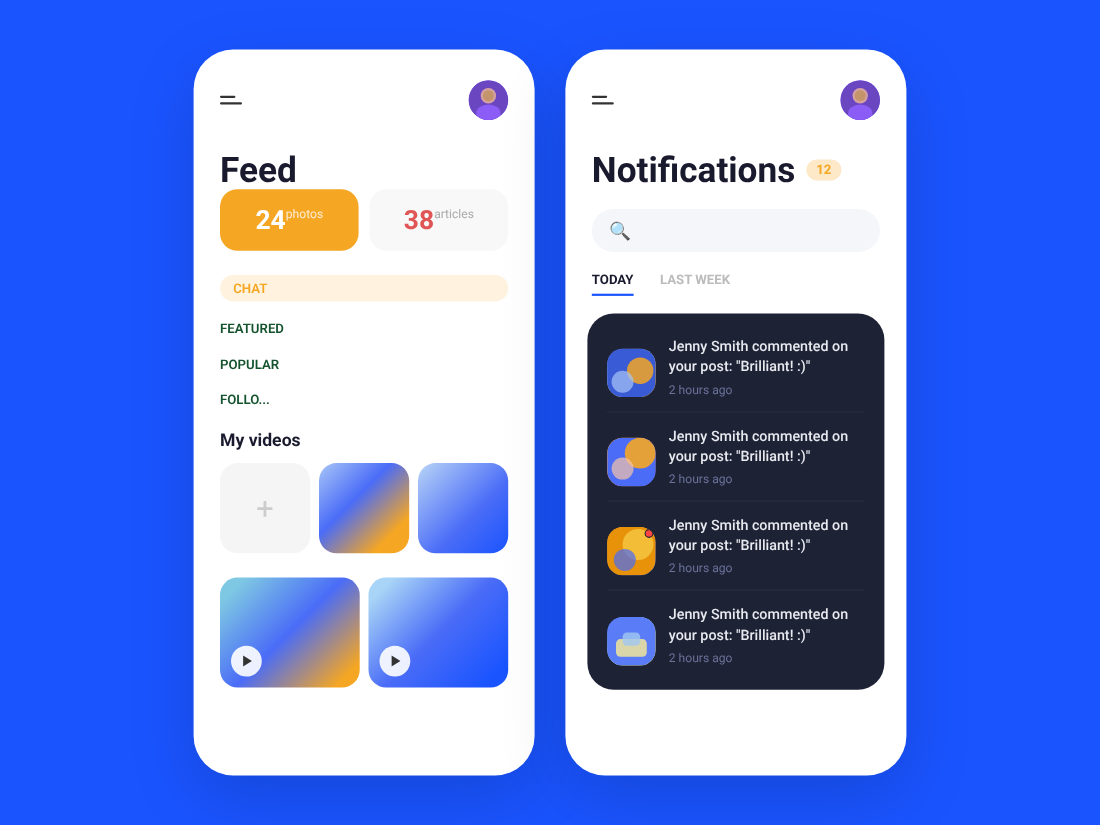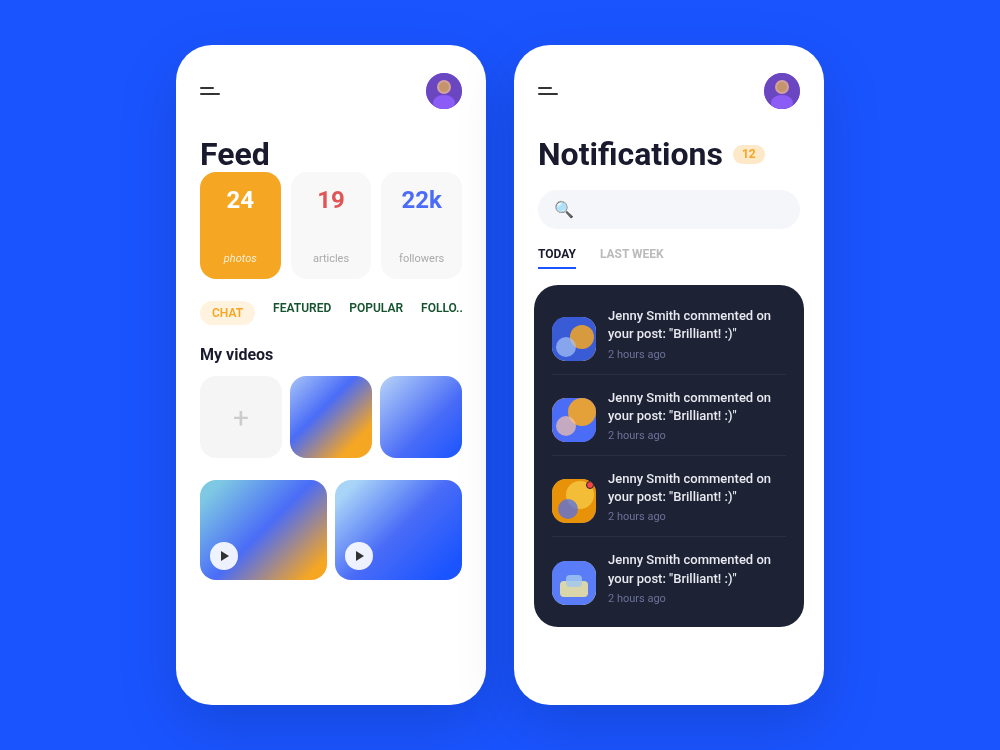--- a/index.html
+++ b/index.html
@@ -94,24 +94,23 @@
       gap: 10px;
       margin-bottom: 22px;
       align-items: stretch;
     }
 
     .stat-card {
       border-radius: 16px;
       padding: 14px 12px;
       flex: 1;
       display: flex;
-      flex-direction: column;
-      align-items: center;
+      flex-direction: row;
+      align-items: flex-start;
       justify-content: center;
-      gap: 36px;
     }
 
     .stat-card.orange {
       background: #f5a623;
     }
 
     .stat-card.white {
       background: #f8f8f8;
     }
 
@@ -122,28 +121,29 @@
 
     .stat-card.orange .stat-number { color: #fff; }
     .stat-card:nth-child(2) .stat-number { color: #e05555; }
     .stat-card:nth-child(3) .stat-number { color: #4a6cf7; }
 
     .stat-label {
       font-size: 11px;
       color: #aaa;
       margin-top: 2px;
     }
-    .stat-card.orange .stat-label { color: rgba(255,255,255,0.8); font-style: italic; }
+    .stat-card.orange .stat-label { color: rgba(255,255,255,0.8); }
 
     
     .tab-row {
       display: flex;
       gap: 18px;
       margin-bottom: 20px;
       overflow: hidden;
+      flex-direction: column;
     }
 
     .tab-item {
       font-size: 12px;
       font-weight: 600;
       color: #14532d;
       cursor: pointer;
       white-space: nowrap;
     }
 
@@ -406,26 +406,22 @@
     </div>
 
     <div class="page-title">Feed</div>
 
     <div class="stats-row">
       <div class="stat-card orange">
         <div class="stat-number">24</div>
         <div class="stat-label">photos</div>
       </div>
       <div class="stat-card white">
-        <div class="stat-number">19</div>
+        <div class="stat-number">38</div>
         <div class="stat-label">articles</div>
-      </div>
-      <div class="stat-card white">
-        <div class="stat-number">22k</div>
-        <div class="stat-label">followers</div>
       </div>
     </div>
 
     <div class="tab-row">
       <div class="tab-item active">CHAT</div>
       <div class="tab-item">FEATURED</div>
       <div class="tab-item">POPULAR</div>
       <div class="tab-item">FOLLO...</div>
     </div>
 

